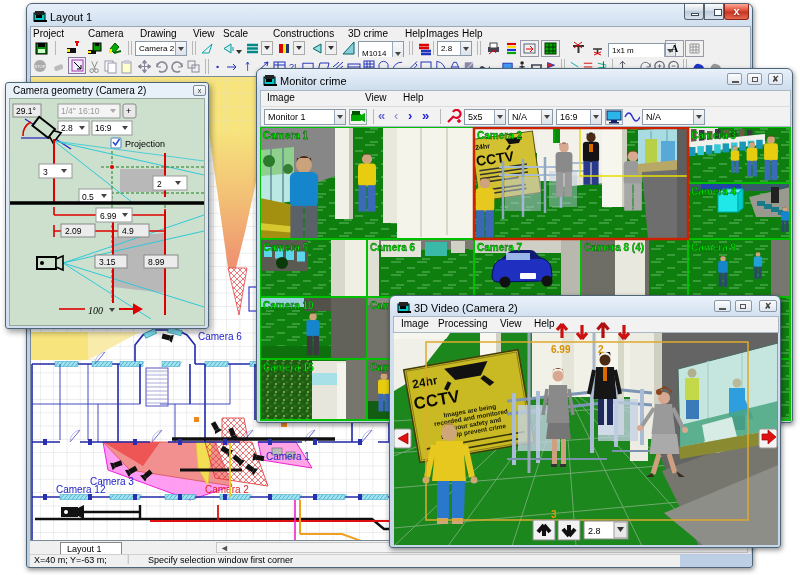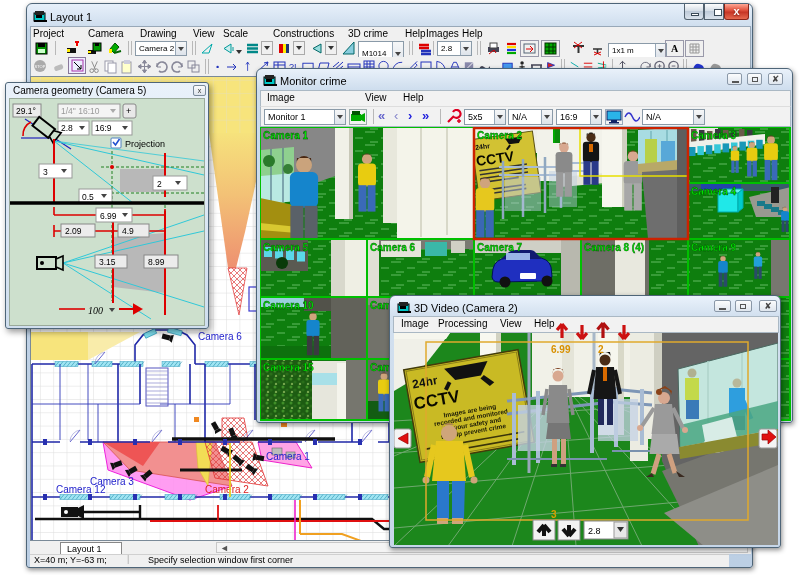--- a/index.html
+++ b/index.html
@@ -177,21 +177,21 @@
           <path d="M2 5 h11 M7.5 5 v7" stroke="#333" stroke-width="2"></path>
           <path d="M3 1 l8 6 M11 1 l-8 6" stroke="#d00"></path>
         </svg>
       </div>
       <div class="tbtn" style="left:558px;top:1px;width:17px">
         <svg width="15" height="15" viewBox="0 0 15 15">
           <path d="M3 8 h9 M7.5 8 v5" stroke="#333" stroke-width="1.6"></path>
           <path d="M4 11 l7 3 M11 11 l-7 3" stroke="#d00"></path>
         </svg>
       </div>
-      <div class="combo" style="left:577px;top:4px;width:59px;height:15px;">1x1 m<span class="dd"></span></div>
+      <div class="combo" style="left:577px;top:4px;width:68px;height:15px;">1x1 m<span class="dd"></span></div>
       <div class="tbtn" style="left:634px;top:1px;width:19px;height:17px;border:1px solid #99a;font-weight:bold;font-family:serif">A</div>
       <div class="tbtn" style="left:654px;top:1px;width:19px;height:17px;border:1px solid #99a">
         <svg width="15" height="15" viewBox="0 0 15 15">
           <path d="M3 3 h9 M3 6 h9 M3 9 h9 M3 12 h9 M3 3 v9 M6 3 v9 M9 3 v9 M12 3 v9" stroke="#999"></path>
         </svg>
       </div>
     </div>
 
   <div class="abs" id="tb2" style="left:3px;top:53px;width:721px;height:19px;background:#f0f0f0;border-left:1px solid #98a8b8;border-right:1px solid #98a8b8">
       <div class="tbtn" style="left:1px;top:1px;width:17px">
@@ -655,29 +655,29 @@
         <path d="M230 443 V497" stroke="#e8d020" stroke-width="1.8"></path>
       </svg></div>
 
   <div class="abs" style="left:3px;top:537px;width:721px;height:13px;background:#f0f0f0">
     <div class="abs" style="left:30px;top:1px;width:62px;height:12px;background:#fff;border:1px solid #888;border-bottom:none;font-size:9px;padding:1px 0 0 6px">Layout 1</div>
     <div class="abs" style="left:186px;top:1px;width:532px;height:11px;background:#f4f4f4;border:1px solid #c8c8c8">
         <span style="position:absolute;left:3px;top:0px;font-size:9px;color:#555">◄</span>
       </div>
   </div>
 
-  <div class="abs" style="left:3px;top:550px;width:699px;height:13px;background:#f0f0f0;border-top:1px solid #d0d0d0;font-size:9px">
+  <div class="abs" style="left:3px;top:550px;width:650px;height:13px;background:#f0f0f0;border-top:1px solid #d0d0d0;font-size:9px">
     <span class="abs" style="left:4px;top:0px">X=40 m; Y=-63 m;</span>
     <span class="abs" style="left:97px;top:-1px;color:#aaa">|</span>
     <span class="abs" style="left:118px;top:0px">Specify selection window first corner</span>
   </div>
 </div>
 
 <div class="win" style="left:5px;top:82px;width:204px;height:247px;background:linear-gradient(#e9f1fa,#cfdeee);border-radius:3px;box-shadow:2px 3px 6px rgba(0,0,0,.4)">
-  <div class="abs" style="left:7px;top:2px;font-size:10px;color:#000">Camera geometry (Camera 5)</div>
+  <div class="abs" style="left:7px;top:2px;font-size:10px;color:#000">Camera geometry (Camera 2)</div>
   <div class="abs" style="left:187px;top:2px;width:13px;height:11px;background:linear-gradient(#fafbfc,#dde4ec);border:1px solid #7a8a9a;border-radius:2px;font-size:7px;text-align:center;line-height:10px;color:#333">x</div>
   <div class="abs" style="left:3px;top:15px;width:196px;height:228px;background:#cde0cd;border:1px solid #9aaa9a">
   <svg class="abs" style="left:0;top:0" width="194" height="226" viewBox="9 98 194 226">
 
     <g font-family="Liberation Sans,sans-serif">
     <rect x="12" y="103" width="28" height="13" fill="#ececec" stroke="#888"></rect>
           <text x="15" y="113" font-size="8.5">29.1°</text>
     <rect x="57" y="103" width="62" height="14" fill="#f4f4f4" stroke="#999"></rect>
           <text x="60" y="113" font-size="8.5" fill="#999">1/4" 16:10</text>
           <path d="M109 108 l3 4 3 -4z" fill="#aaa"></path>

